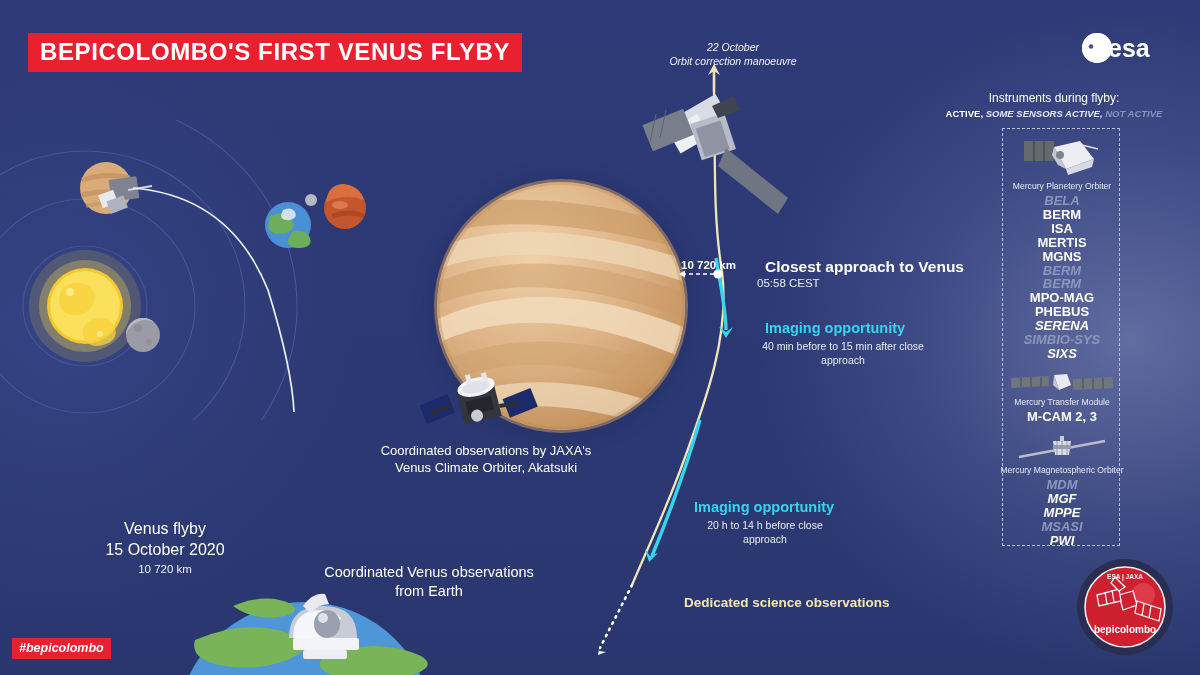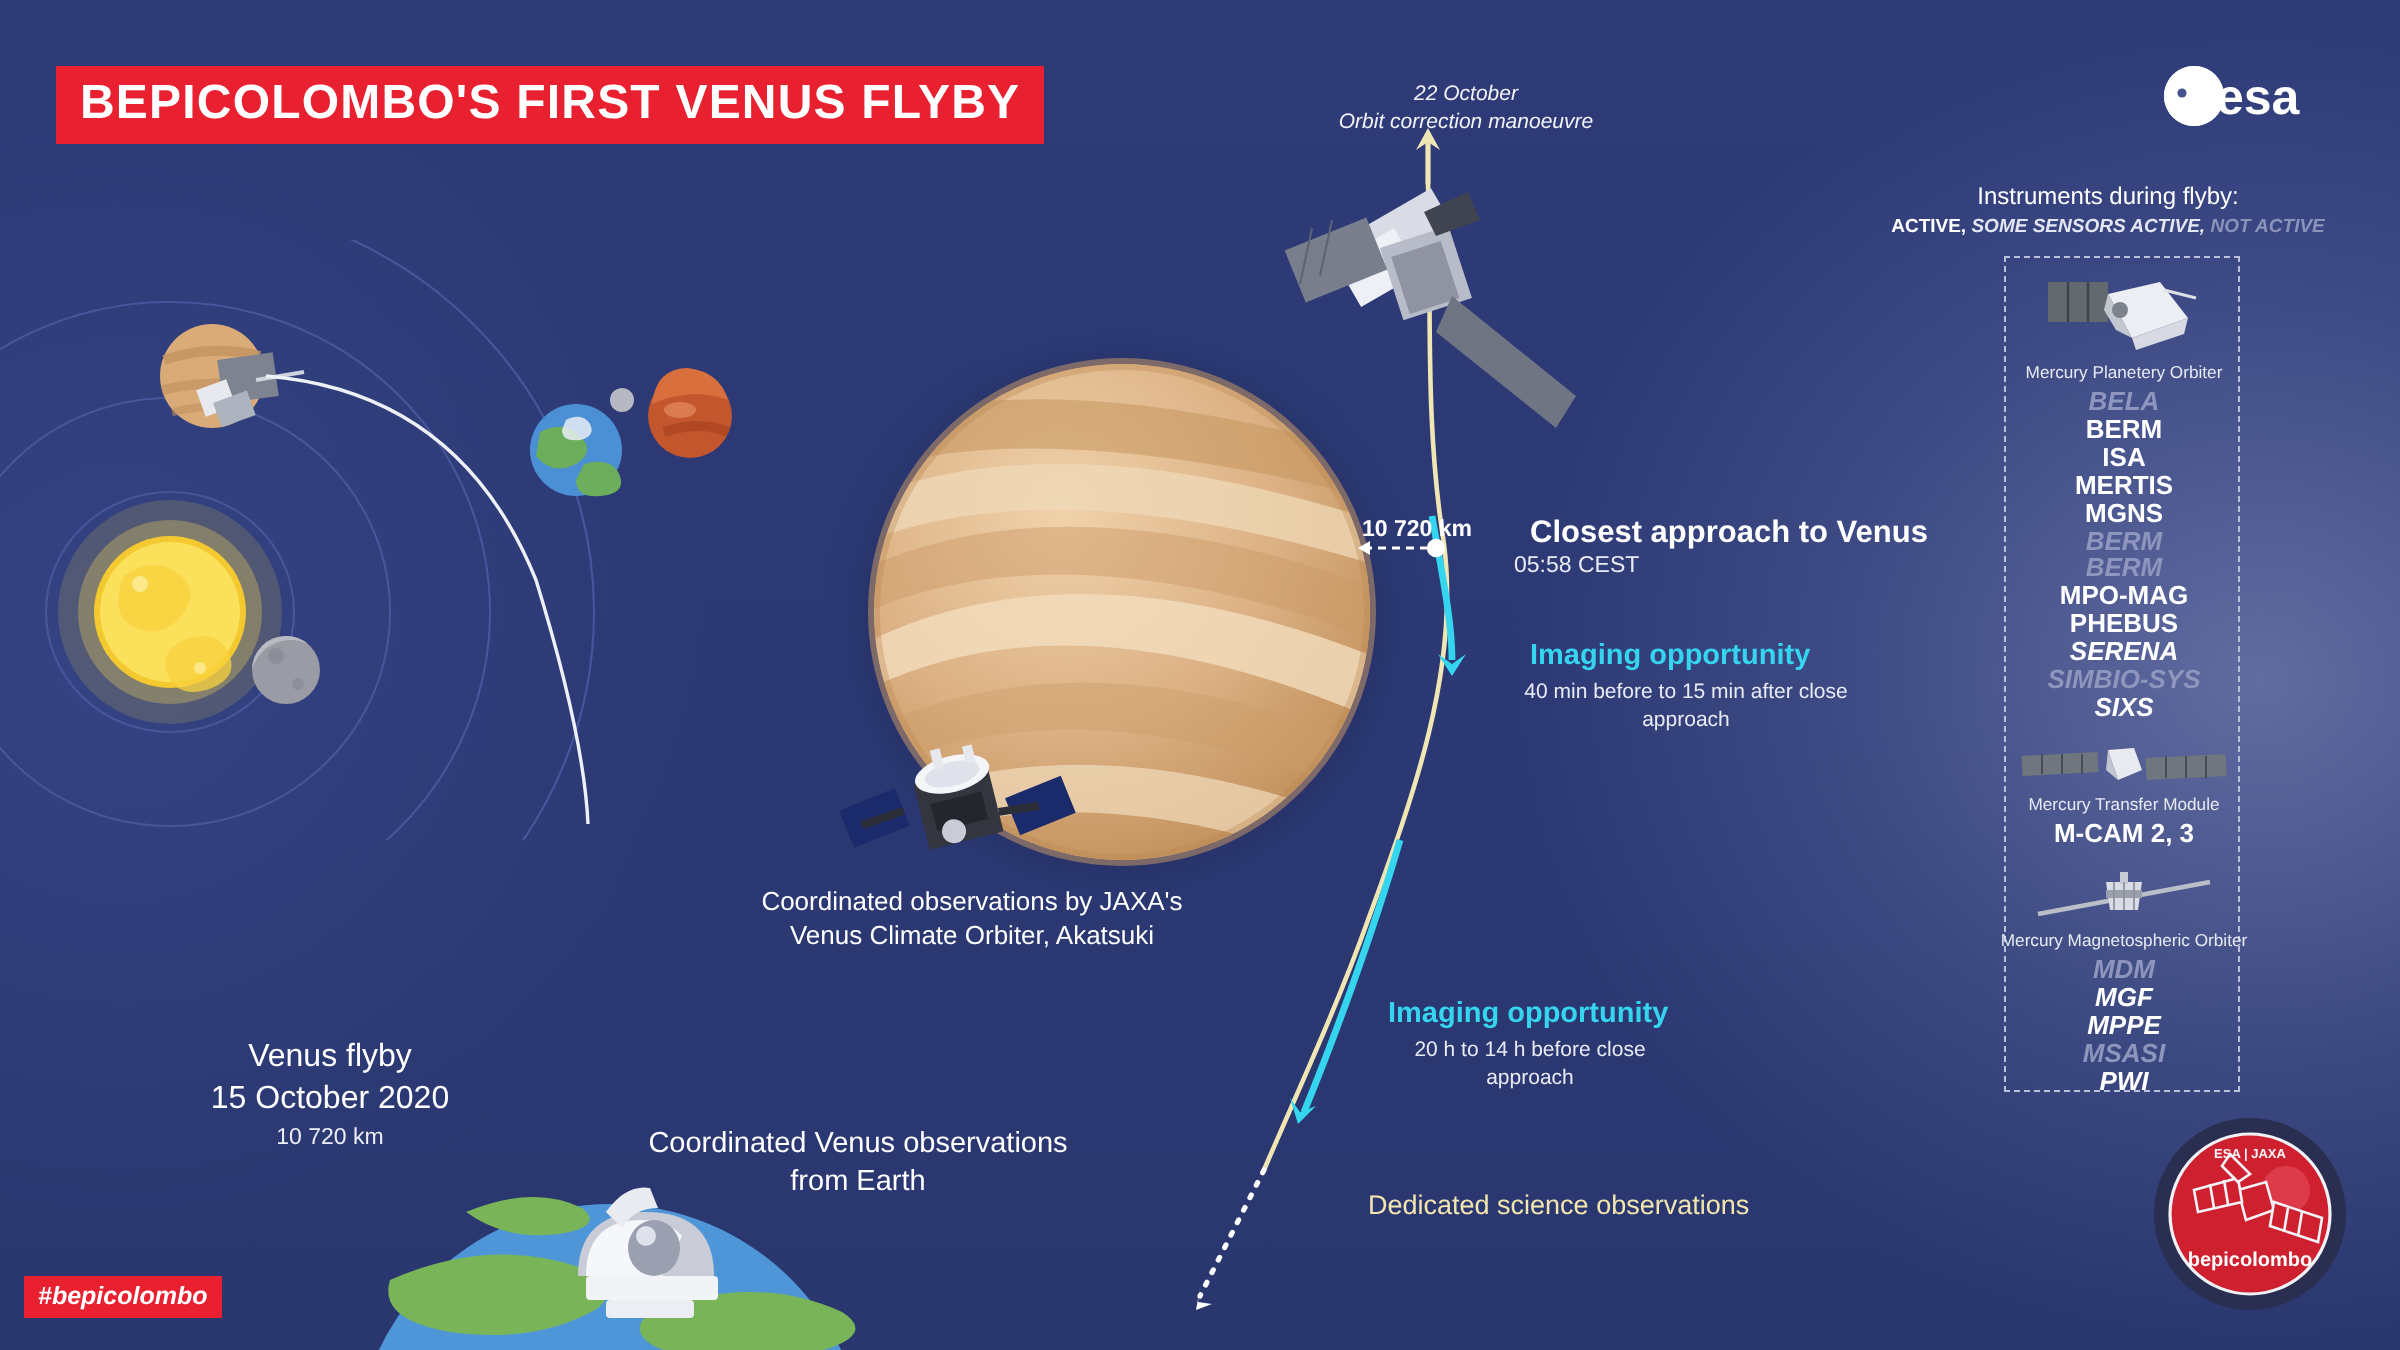--- a/index.html
+++ b/index.html
@@ -58,21 +58,21 @@
   .t-dist { left:681px; top:259px; font-size:11.5px; font-weight:bold; }
 
   .t-img1-title { left:765px; top:320px; font-size:14.5px; font-weight:bold; color:#35d5ef; }
   .t-img1-sub   { left:748px; top:339px; width:190px; text-align:center;
                   font-size:10.5px; line-height:1.35; color:#e9ebf4; }
 
   .t-img2-title { left:694px; top:499px; font-size:14.5px; font-weight:bold; color:#35d5ef; }
   .t-img2-sub   { left:685px; top:518px; width:160px; text-align:center;
                   font-size:10.5px; line-height:1.35; color:#e9ebf4; }
 
-  .t-dedicated { left:640px; top:595px; font-size:13.5px; font-weight:normal; color:#f2e6ae;padding-left:44px; }
+  .t-dedicated { left:640px; top:595px; font-size:13.5px; font-weight:bold; color:#f2e6ae;padding-left:44px; }
 
   .t-akatsuki { left:370px; top:442px; width:232px; text-align:center;
                 font-size:13px; line-height:1.32; color:#fff; }
 
   .t-earthobs { left:318px; top:563px; width:222px; text-align:center;
                 font-size:14.5px; line-height:1.32; color:#fff; }
 
   .t-venflyby { left:70px; top:518px; width:190px; text-align:center; }
   .t-venflyby .l1 { font-size:16px; line-height:1.32; }
   .t-venflyby .l2 { font-size:16px; line-height:1.32; }

